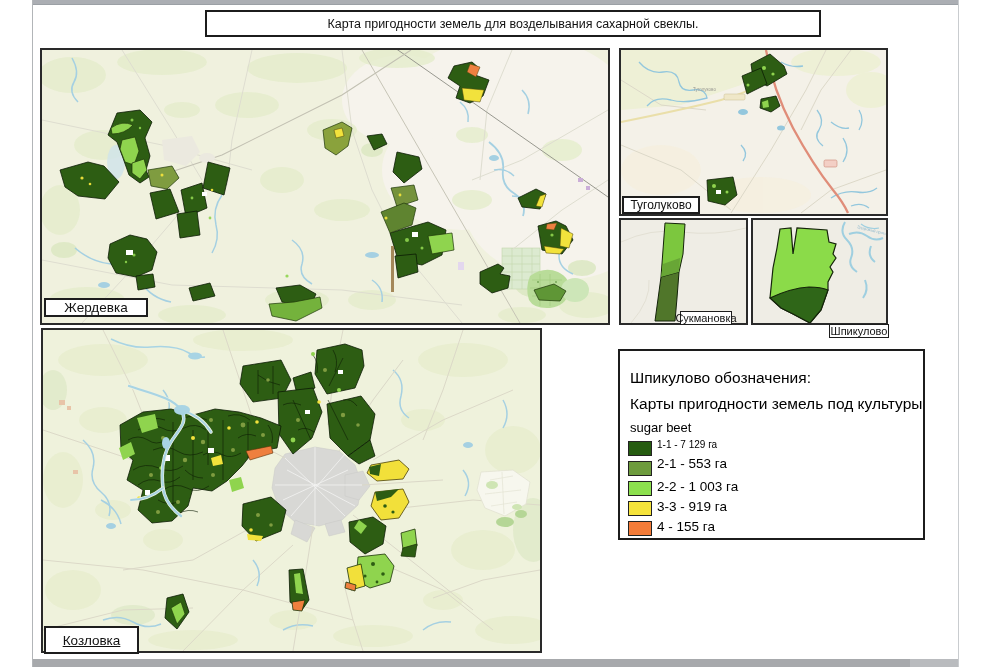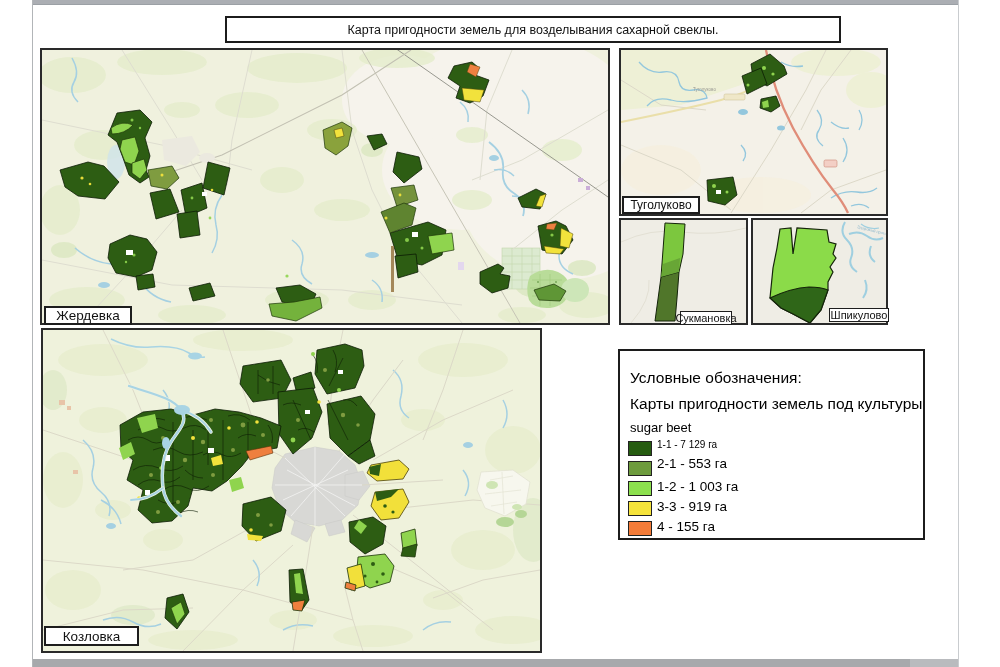--- a/index.html
+++ b/index.html
@@ -13,22 +13,22 @@
 </style>
 </head>
 <body>
 
   <div class="abs" style="left:33px;top:0;width:925px;height:5px;background:#abaeb3;border-bottom:1px solid #9ba0a5;"></div>
   <div class="abs" style="left:32px;top:0;width:1px;height:667px;background:#b2b5b8;"></div>
   <div class="abs" style="left:958px;top:0;width:1px;height:667px;background:#c9cccf;"></div>
   <div class="abs" style="left:33px;top:659px;width:877px;height:8px;background:#a7a9ac;"></div>
   <div class="abs" style="left:910px;top:659px;width:48px;height:8px;background:#b9bbbe;"></div>
 
-  <div class="abs" style="left:205px;top:16px;width:616px;height:27px;border:2px solid #1c1c1c;background:#fff;
-       display:flex;align-items:center;justify-content:center;font-size:12.5px;color:#111;margin-left:20px;">
+  <div class="abs" style="left:205px;top:10px;width:616px;height:27px;border:2px solid #1c1c1c;background:#fff;
+       display:flex;align-items:center;justify-content:center;font-size:12.5px;color:#111;">
     Карта пригодности земель для возделывания сахарной свеклы.</div>
 
   <div class="panel" id="zher" style="left:40px;top:48px;width:570px;height:277px;">
     <svg width="566" height="273" viewBox="0 0 566 273">
       <rect width="566" height="273" fill="#f0f1de"></rect>
       <g fill="#f6f3ec">
         <ellipse cx="470" cy="60" rx="120" ry="75"></ellipse>
         <ellipse cx="520" cy="150" rx="100" ry="80"></ellipse>
         <ellipse cx="420" cy="120" rx="80" ry="60"></ellipse>
         <ellipse cx="360" cy="50" rx="60" ry="45"></ellipse>
@@ -507,33 +507,33 @@
         <path d="M438 142 L470 140 L487 152 L483 174 L462 186 L442 178 L434 160 Z" fill="#f7f7ee" stroke="#e2e2d2" stroke-width="0.8"></path>
         <path d="M447 150 L470 146 M442 164 L478 160 M448 176 L474 172 M459 142 L461 184" stroke="#e4e4d4" stroke-width="0.7"></path>
         <ellipse cx="449" cy="155" rx="6" ry="4" fill="#cfe5b4"></ellipse>
         <ellipse cx="474" cy="177" rx="5" ry="3" fill="#cfe5b4"></ellipse>
         <ellipse cx="462" cy="192" rx="9" ry="5" fill="#b5d696"></ellipse>
         <ellipse cx="478" cy="184" rx="6" ry="4" fill="#b5d696"></ellipse>
       </g>
     </svg>
   </div>
 
-  <div class="maplabel" style="left:44px;top:306px;width:88px;height:19px;font-size:13.5px;">Жердевка</div>
+  <div class="maplabel" style="left:44px;top:298px;width:104px;height:19px;font-size:13.5px;">Жердевка</div>
   <div class="maplabel" style="left:622px;top:196px;width:78px;height:18px;font-size:12px;">Туголуково</div>
   <div class="maplabel" style="left:680px;top:311px;width:52px;height:13.5px;font-size:11px;border-width:1.5px;">Сукмановка</div>
-  <div class="maplabel" style="left:829px;top:308px;width:60px;height:13.5px;font-size:11px;border-width:1.5px;">Шпикулово</div>
-  <div class="maplabel" style="left:44px;top:626px;width:95px;height:20px;font-size:13.5px;">Козловка</div>
+  <div class="maplabel" style="left:829px;top:324px;width:60px;height:13.5px;font-size:11px;border-width:1.5px;">Шпикулово</div>
+  <div class="maplabel" style="left:44px;top:626px;width:95px;height:28px;font-size:13.5px;text-decoration:underline;">Козловка</div>
 
   <div class="abs" style="left:618px;top:349px;width:307px;height:191px;border:2px solid #1c1c1c;background:#fff;color:#000;">
-    <div style="position:absolute;left:10px;top:18px;font-size:15.5px;">Условные обозначения:</div>
+    <div style="position:absolute;left:10px;top:18px;font-size:15.5px;">Шпикулово обозначения:</div>
     <div style="position:absolute;left:10px;top:44px;font-size:15.5px;">Карты пригодности земель под культуры</div>
     <div style="position:absolute;left:10px;top:69px;font-size:13px;">sugar beet</div>
     <div style="position:absolute;left:8px;top:90px;width:22px;height:13px;background:#265c11;border:1px solid #222;"></div>
     <div style="position:absolute;left:37px;top:88px;font-size:10px;">1-1 - 7 129 га</div>
     <div style="position:absolute;left:8px;top:110px;width:22px;height:13px;background:#6d9b3d;border:1px solid #222;"></div>
     <div style="position:absolute;left:37px;top:105px;font-size:13.5px;">2-1 - 553 га</div>
     <div style="position:absolute;left:8px;top:130px;width:22px;height:13px;background:#8ce04e;border:1px solid #222;"></div>
-    <div style="position:absolute;left:37px;top:128px;font-size:13.5px;">1-2 - 1 003 га</div>
+    <div style="position:absolute;left:37px;top:128px;font-size:13.5px;">2-2 - 1 003 га</div>
     <div style="position:absolute;left:8px;top:150px;width:22px;height:13px;background:#f5e33b;border:1px solid #222;"></div>
     <div style="position:absolute;left:37px;top:148px;font-size:13.5px;">3-3 - 919 га</div>
     <div style="position:absolute;left:8px;top:170px;width:22px;height:13px;background:#f47c39;border:1px solid #222;"></div>
     <div style="position:absolute;left:37px;top:168px;font-size:13.5px;">4 - 155 га</div>
   </div>
 
 </body></html>

